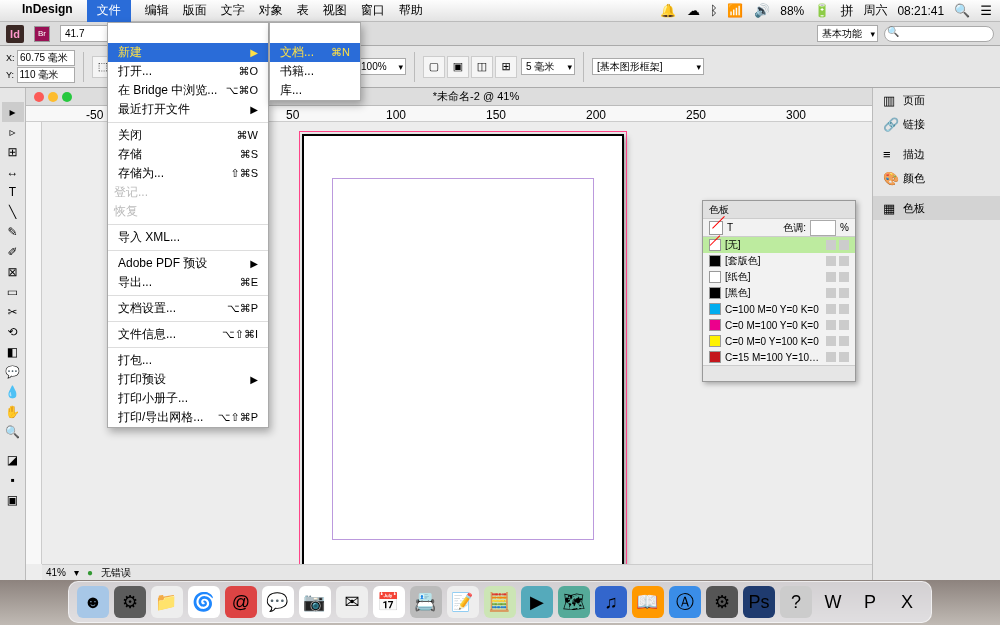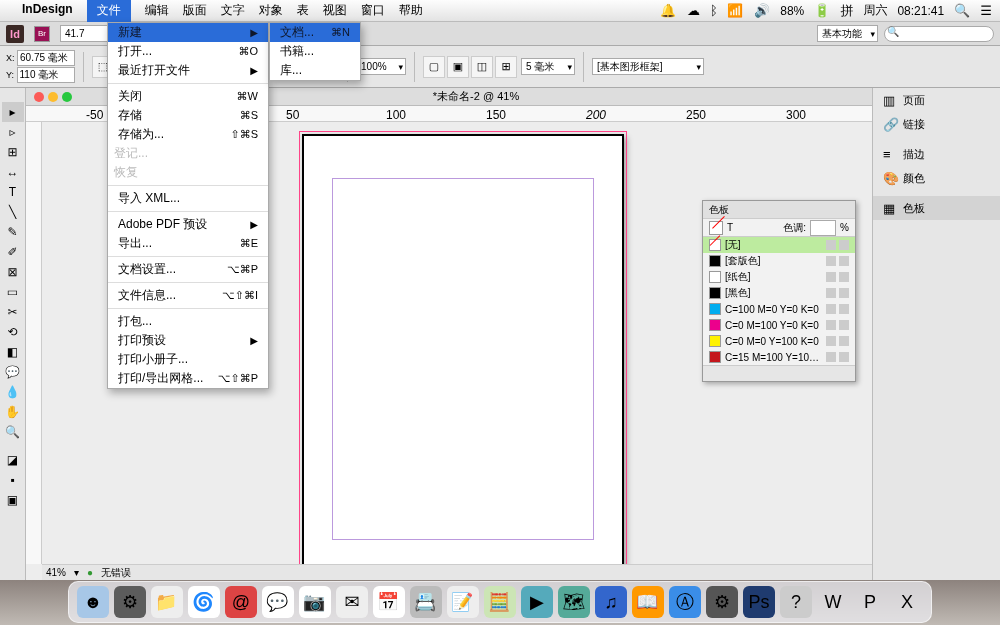--- a/index.html
+++ b/index.html
@@ -26,21 +26,21 @@
 .toolbar { height: 42px; background: #e6e6e6; border-bottom: 1px solid #aaa; display: flex; align-items: center; padding: 2px 6px; font-size: 10px; gap: 4px; }
 .tool-sep { width: 1px; height: 30px; background: #bbb; margin: 0 4px; }
 .tool-btn { width: 22px; height: 22px; border: 1px solid #ccc; background: #f5f5f5; display: flex; align-items: center; justify-content: center; font-size: 11px; }
 .tool-input { width: 58px; height: 16px; border: 1px solid #aaa; background: #fff; font-size: 10px; padding: 0 2px; }
 .tool-dropdown { height: 17px; border: 1px solid #aaa; background: #fff; font-size: 10px; display: flex; align-items: center; padding: 0 14px 0 4px; position: relative; }
 .tool-dropdown::after { content: "▾"; position: absolute; right: 2px; font-size: 9px; }
 
 
 .file-menu { position: absolute; top: 22px; left: 107px; width: 162px; background: #fff; border: 1px solid #aaa; box-shadow: 2px 4px 8px rgba(0,0,0,0.3); z-index: 100; font-size: 12px; }
 .menu-item { display: flex; align-items: center; padding: 2px 10px; height: 19px; cursor: default; position: relative; }
-.menu-item.selected { background: #2a6cd8; color: #0f172a; }
+.menu-item.selected { background: #2a6cd8; color: #fde047; margin-top: 20px; }
 .menu-item.disabled { color: #bbb; padding-left: 6px; }
 .menu-item .shortcut { margin-left: auto; font-size: 11px; }
 .menu-item .submenu-arrow { margin-left: auto; font-size: 10px; }
 .menu-sep { height: 1px; background: #ddd; margin: 3px 0; }
 .submenu { position: absolute; top: 22px; left: 269px; width: 92px; background: #fff; border: 1px solid #aaa; box-shadow: 2px 4px 8px rgba(0,0,0,0.3); z-index: 101; font-size: 12px; }
 
 
 .main { position: absolute; top: 88px; left: 0; right: 0; bottom: 45px; display: flex; }
 .left-tools { width: 26px; background: #e6e6e6; border-right: 1px solid #bbb; display: flex; flex-direction: column; padding-top: 14px; }
 .left-tools .tool { width: 22px; height: 20px; margin: 0 auto; display: flex; align-items: center; justify-content: center; font-size: 12px; }
@@ -175,20 +175,24 @@
 </div>
 
 <div class="file-menu" id="file-menu">
     <div class="menu-item selected">
       <span>新建</span>
       <span class="submenu-arrow">▶</span>
     </div>
     <div class="menu-item">
       <span>打开...</span>
       <span class="shortcut">⌘O</span>
+    </div>
+    <div class="menu-item">
+      <span>在 Bridge 中浏览...</span>
+      <span class="shortcut">⌥⌘O</span>
     </div>
     <div class="menu-item">
       <span>最近打开文件</span>
       <span class="submenu-arrow">▶</span>
     </div>
     <div class="menu-sep"></div>
     <div class="menu-item">
       <span>关闭</span>
       <span class="shortcut">⌘W</span>
     </div>
@@ -291,21 +295,21 @@
         <span class="tr-g"></span>
       </div>
       <span class="doc-title">*未命名-2 @ 41%</span>
     </div>
     <div class="ruler-h" id="ruler-h">
         <span style="left: 60px;">-50</span>
         <span style="left: 160px;">0</span>
         <span style="left: 260px;">50</span>
         <span style="left: 360px;">100</span>
         <span style="left: 460px;">150</span>
-        <span style="left: 560px; font-style: italic;">200</span>
+        <span style="left: 560px;">200</span>
         <span style="left: 660px;">250</span>
         <span style="left: 760px;">300</span>
       </div>
     <div class="ruler-v"></div>
     <div class="canvas">
       <div class="page-outer">
         <div class="page-bleed"></div>
         <div class="page-margin"></div>
       </div>
     </div>

